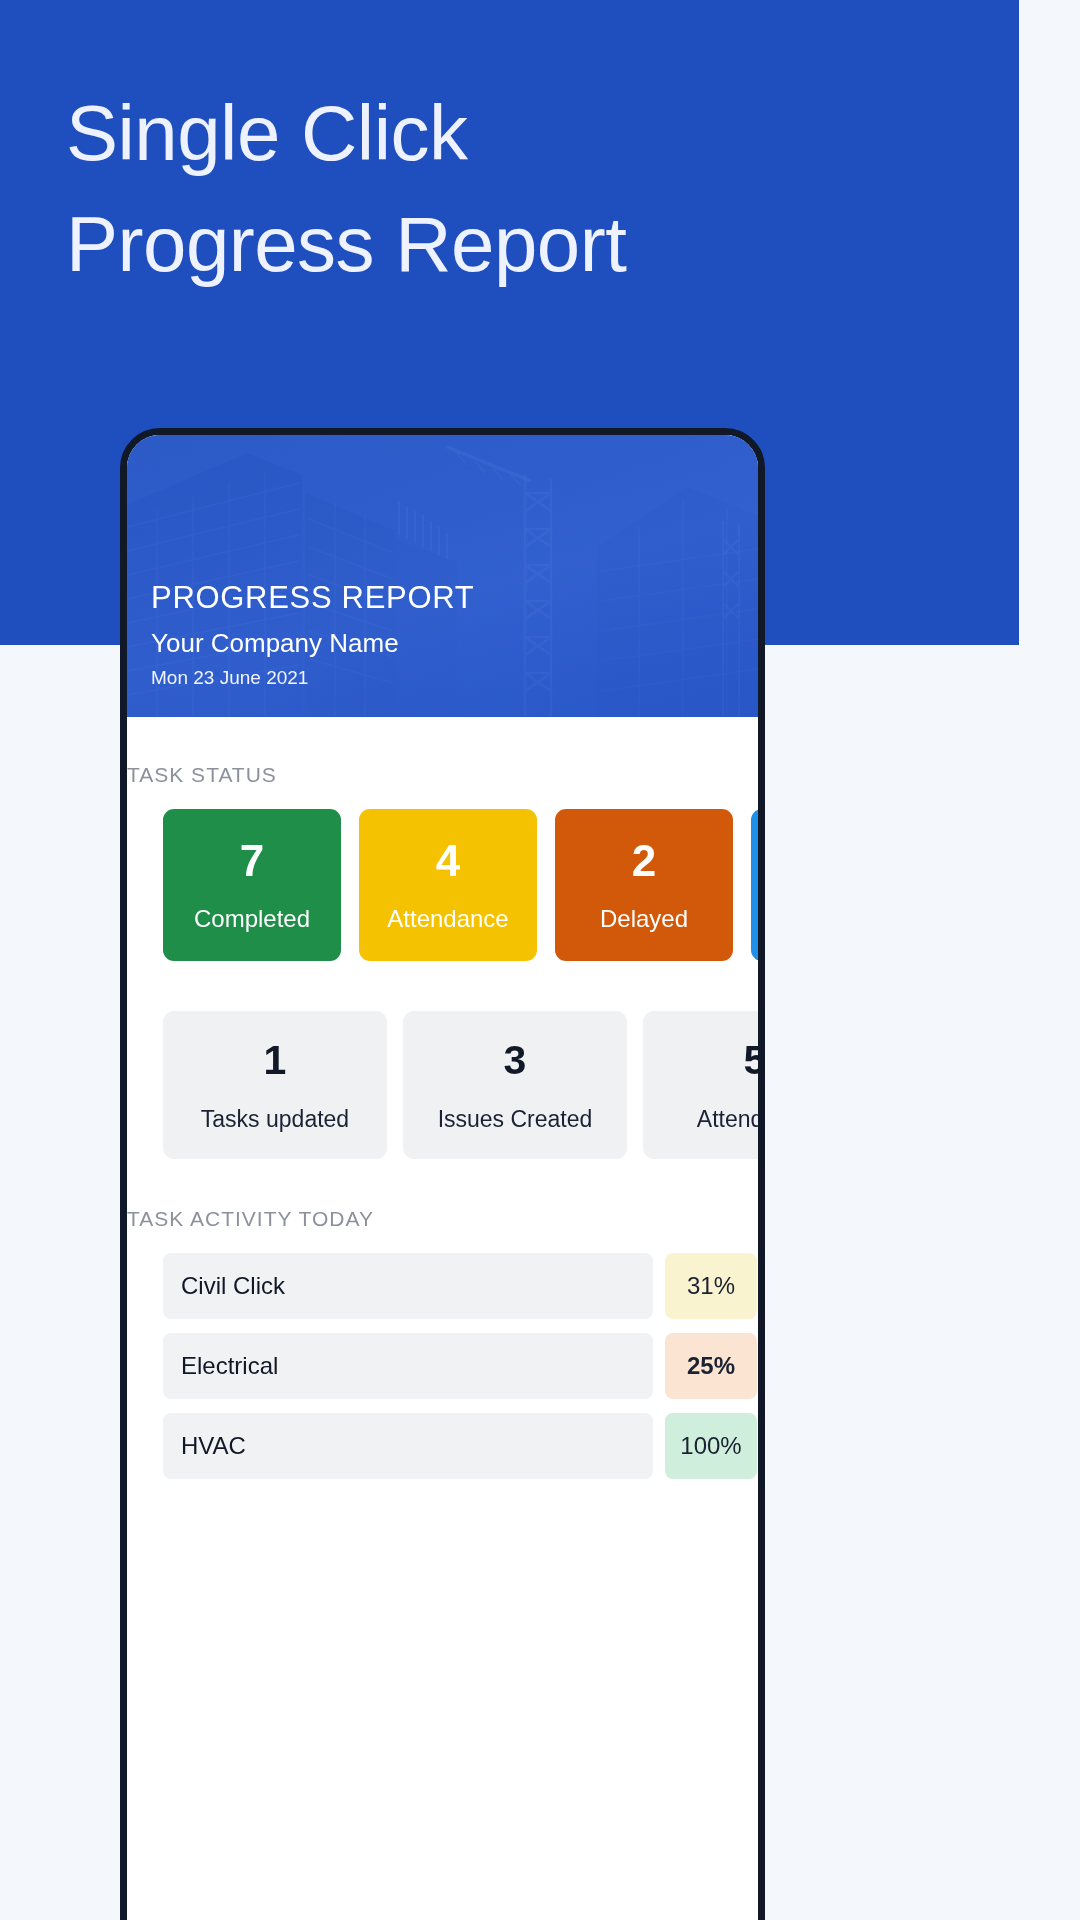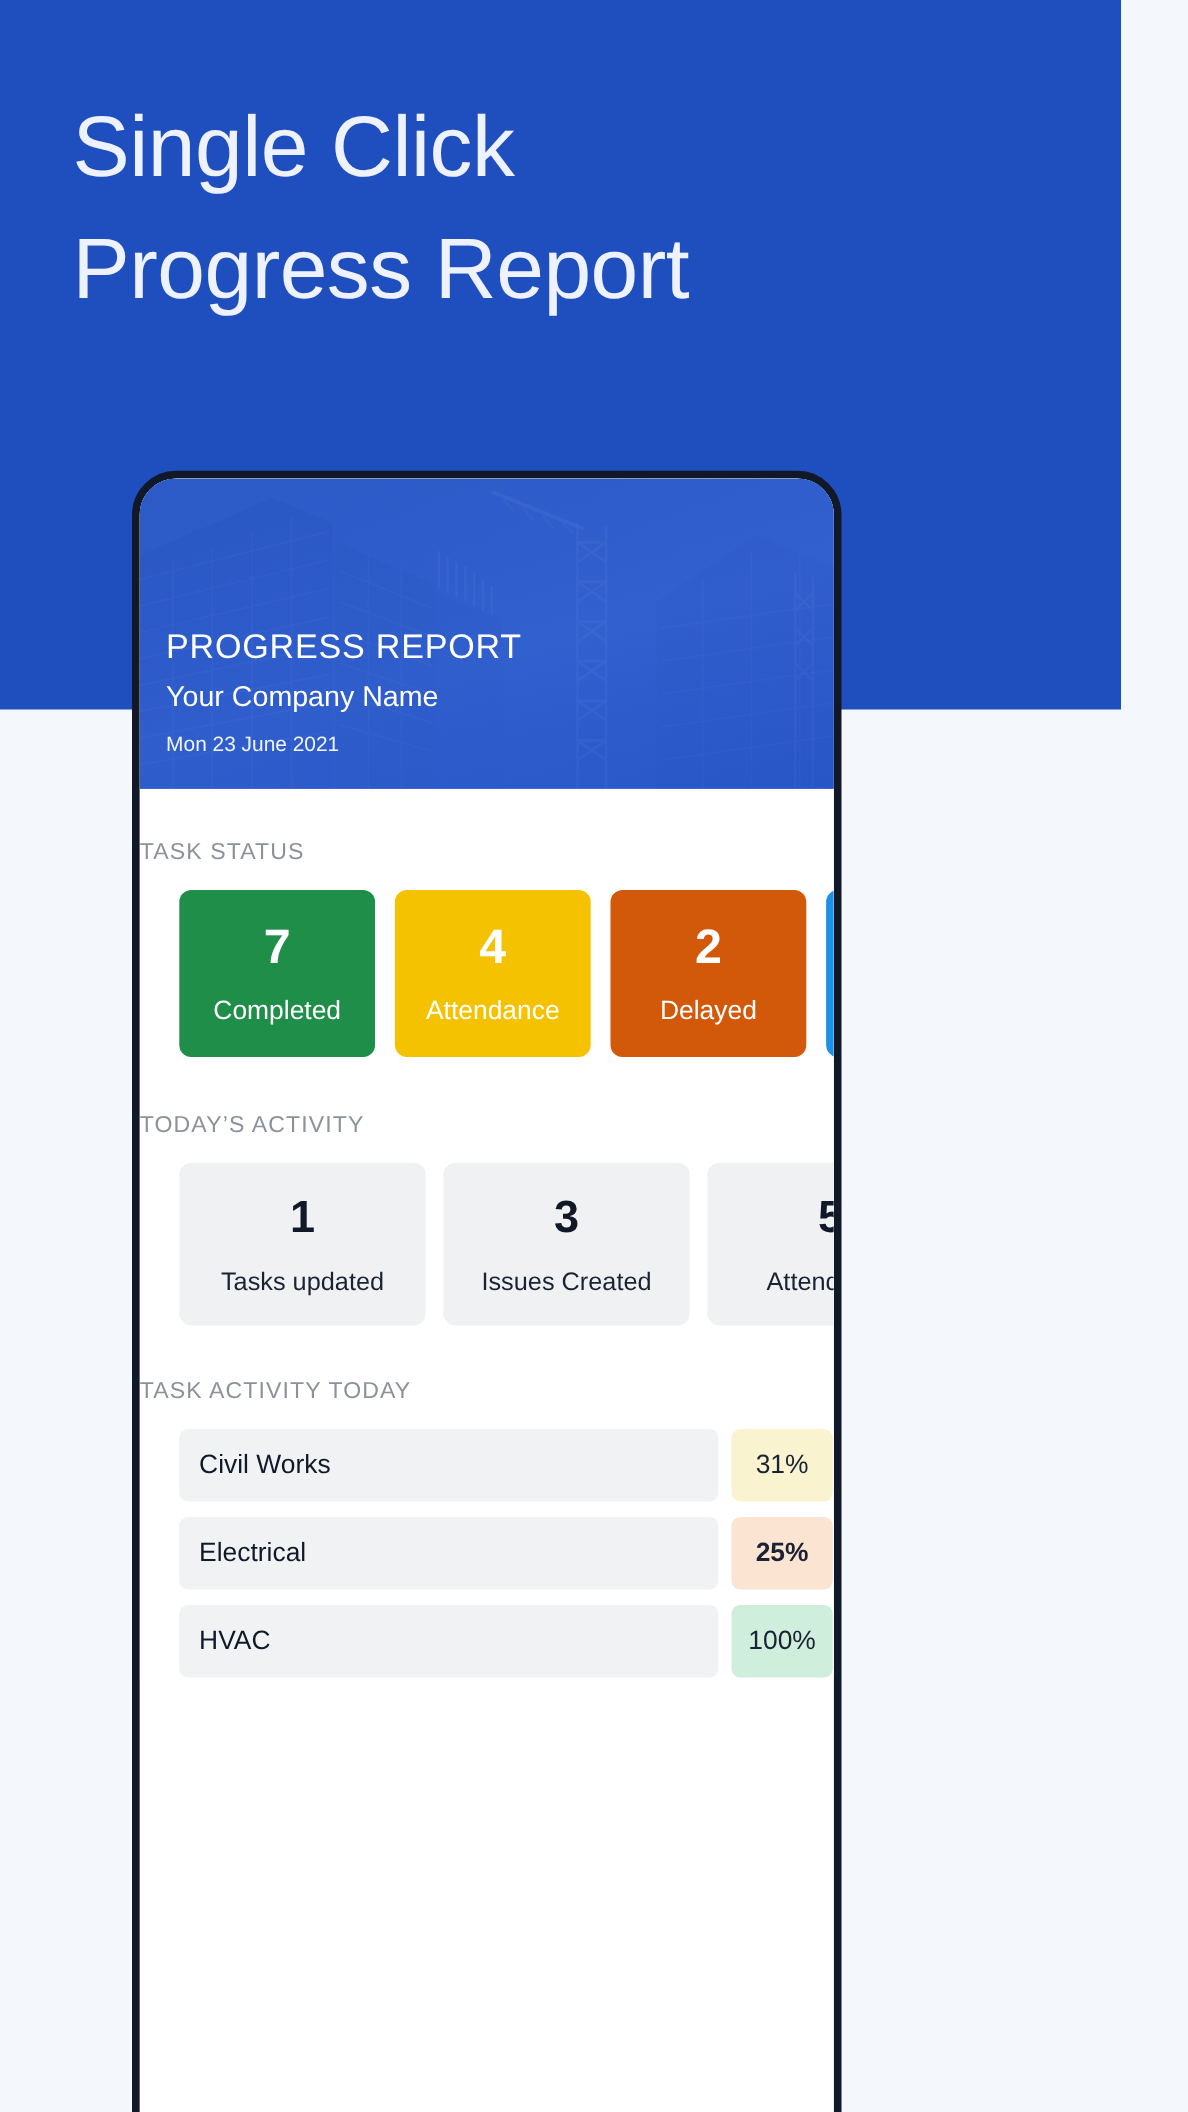--- a/index.html
+++ b/index.html
@@ -51,21 +51,21 @@
     position:absolute; inset:0;
     background:linear-gradient(165deg, rgba(31,79,191,0.72) 0%, rgba(47,94,206,0.80) 55%, rgba(40,86,200,0.86) 100%);
   }
   .ph-header-text { position:absolute; left:24px; bottom:28px; z-index:5; }
   .ph-title {
     color:#FFFFFF; font-size:31px; letter-spacing:0.7px;
     font-weight:400; line-height:1.1; margin-bottom:13px;
   }
   .ph-company {
     color:#FFFFFF; font-size:26px; font-weight:400;
-    line-height:1.1; margin-bottom:21px;
+    line-height:1.1; margin-bottom:11px;
   }
   .ph-date { color:#F0F4FF; font-size:19px; font-weight:400; line-height:1.1; }
 
   
   .ph-body { padding:46px 0 0 0; background:#fff; }
   .sec-label {
     color:#8C919B; font-size:21px; letter-spacing:1.0px;
     margin-bottom:22px; font-weight:400;
   }
 
@@ -260,40 +260,39 @@
             <div class="status-num">4</div>
             <div class="status-lbl">Attendance</div>
           </div>
           <div class="status-card" style="background:#D2590A;">
             <div class="status-num">2</div>
             <div class="status-lbl">Delayed</div>
           </div>
           <div class="status-card" style="background:#1E90E8;"></div>
         </div>
 
-        <div class="sec-label">TODAY’S ACTIVITY</div>
         <div class="activity-row">
           <div class="activity-card">
             <div class="activity-num">1</div>
             <div class="activity-lbl">Tasks updated</div>
           </div>
           <div class="activity-card">
             <div class="activity-num">3</div>
             <div class="activity-lbl">Issues Created</div>
           </div>
           <div class="activity-card">
             <div class="activity-num">5</div>
             <div class="activity-lbl">Attendance</div>
           </div>
         </div>
 
         <div class="sec-label">TASK ACTIVITY TODAY</div>
         <div class="task-list">
           <div class="task-row">
-            <div class="task-name">Civil Works</div>
+            <div class="task-name">Civil Click</div>
             <div class="task-pct" style="background:#FAF3CF;">31%</div>
           </div>
           <div class="task-row">
             <div class="task-name">Electrical</div>
             <div class="task-pct" style="background:#FBE4D2;font-weight:bold;">25%</div>
           </div>
           <div class="task-row">
             <div class="task-name">HVAC</div>
             <div class="task-pct" style="background:#CFEEDC;">100%</div>
           </div>

